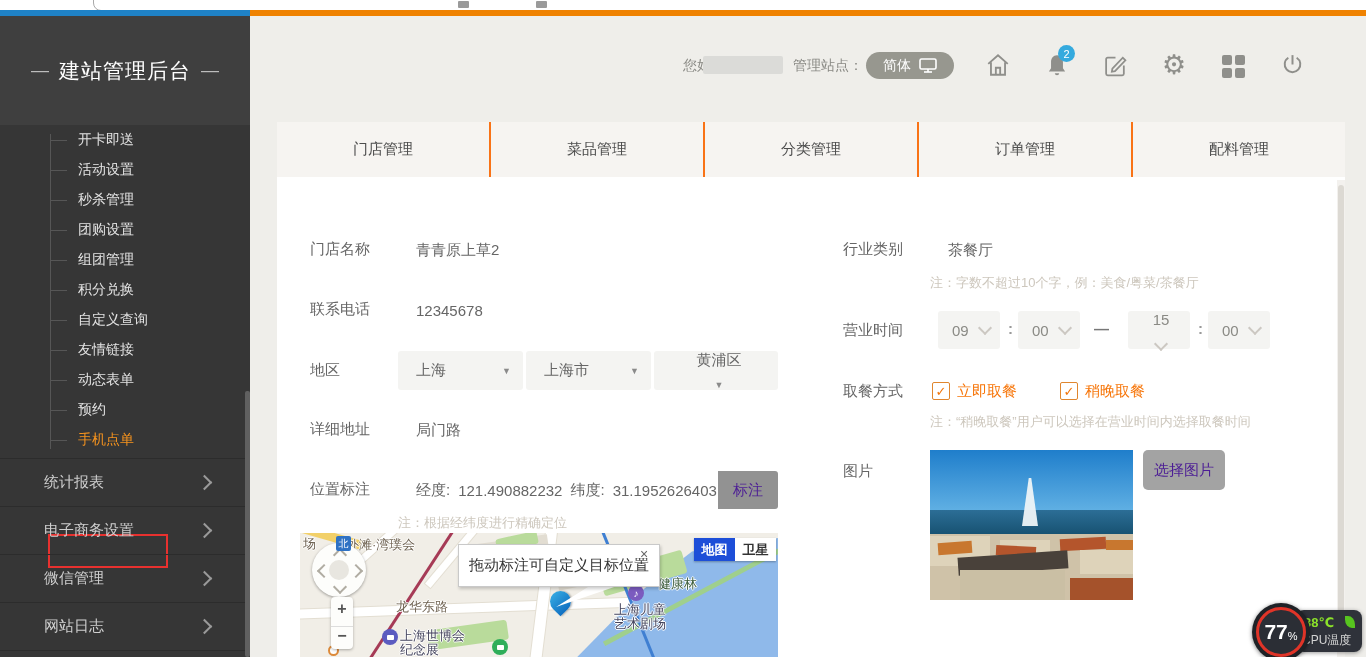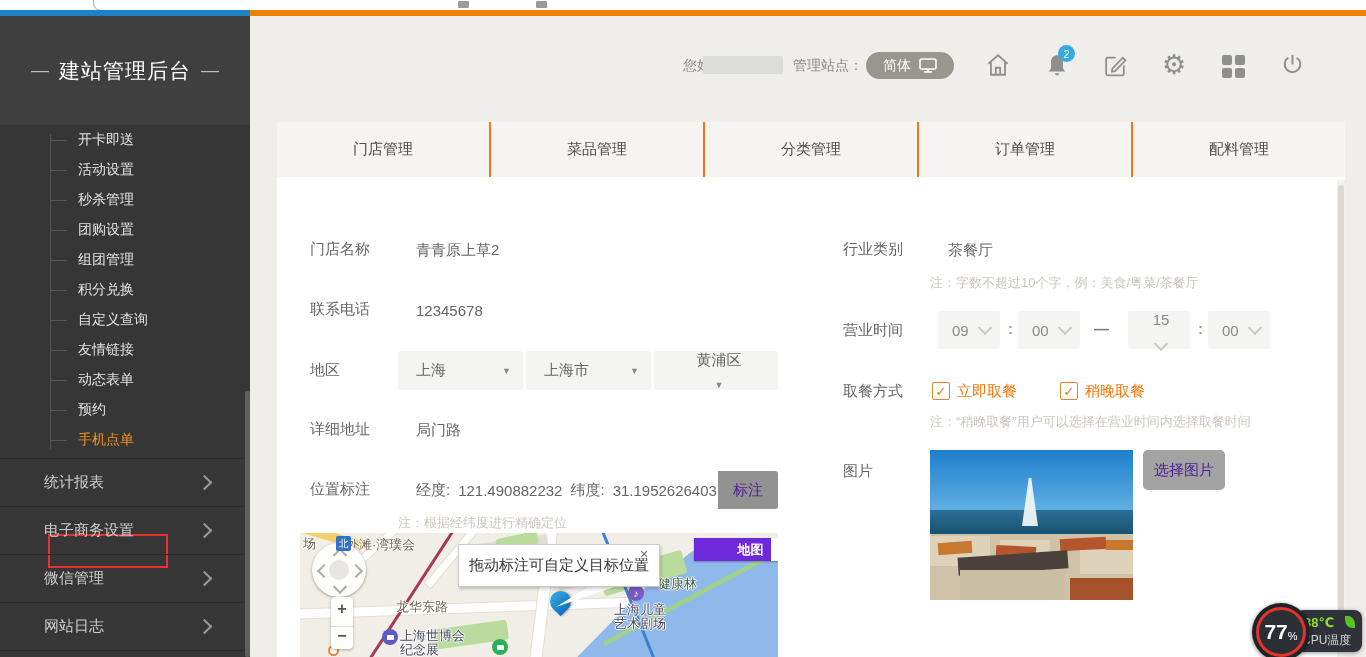--- a/index.html
+++ b/index.html
@@ -70,21 +70,21 @@
   .maplabel{font-size:13px;color:#6f6352;text-shadow:-1px 0 #fff,1px 0 #fff,0 -1px #fff,0 1px #fff;white-space:nowrap;}
   .poi{color:#45455e;}
   #pan-ctl{left:12px;top:10px;width:54px;height:54px;background:#fdfdfb;border-radius:50%;box-shadow:0 1px 3px rgba(0,0,0,.35);}
   #pan-ctl .dot{left:17px;top:17px;width:20px;height:20px;background:#e8e6e0;border-radius:50%;}
   .pchev{width:8px;height:8px;border-left:2px solid #b0aca2;border-bottom:2px solid #b0aca2;}
   #north-badge{left:36px;top:3px;width:15px;height:15px;background:#2f72c4;color:#fff;font-size:10px;display:flex;align-items:center;justify-content:center;border-radius:2px;}
   #zoom-ctl{left:31px;top:64px;width:22px;height:52px;background:#fdfdfb;border-radius:4px;box-shadow:0 1px 3px rgba(0,0,0,.3);color:#555;}
   #zoom-ctl div{position:absolute;left:0;width:22px;text-align:center;font-size:16px;font-weight:bold;}
   #maptype{left:394px;top:5px;height:23px;display:flex;box-shadow:0 1px 2px rgba(0,0,0,.3);}
   #maptype div{position:static;width:41px;display:flex;align-items:center;justify-content:center;font-size:13px;font-weight:bold;}
-  #btn-map{background:#6d28d9;color:#fff;padding-left:36px;}
+  #btn-map{background:#1d4ed8;color:#fff;}
   #btn-sat{background:#fff;color:#333;}
   #bubble{left:158px;top:11px;width:200px;height:41px;background:#fff;border:1px solid #c9c9c9;box-shadow:1px 2px 3px rgba(0,0,0,.2);display:flex;align-items:center;justify-content:center;font-size:15px;color:#333;}
   #bubble-x{left:340px;top:13px;font-size:14px;color:#666;}
   #tail{left:256px;top:52px;width:64px;height:22px;background:#fff;clip-path:polygon(55% 0,100% 0,0 100%);}
   #pin{left:250px;top:58px;width:21px;height:21px;background:linear-gradient(#34a7e0,#1170c2);border-radius:50% 50% 50% 0;transform:rotate(-45deg);box-shadow:1px 1px 2px rgba(0,0,0,.3);}
   .micon{width:16px;height:16px;border-radius:50%;color:#fff;font-size:10px;display:flex;align-items:center;justify-content:center;}
   
   #photo{left:930px;top:450px;width:203px;height:150px;overflow:hidden;background:#2e8fd8;}
   #photo div{position:absolute;}
   #sky{left:0;top:0;width:203px;height:72px;background:linear-gradient(#1f7ecb,#6cb9e8);}

